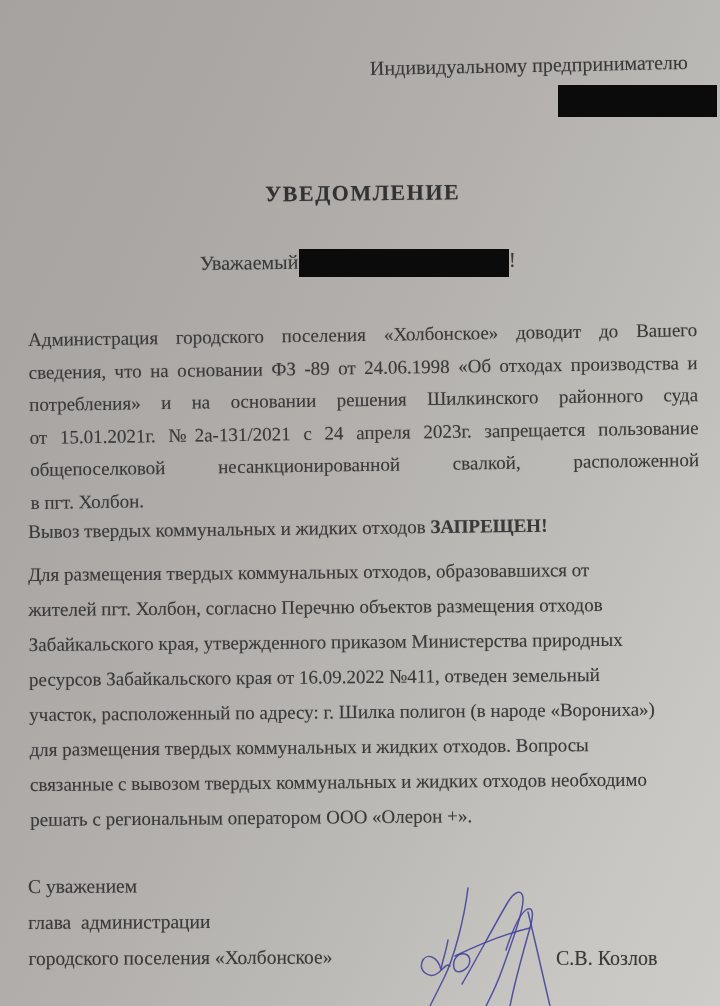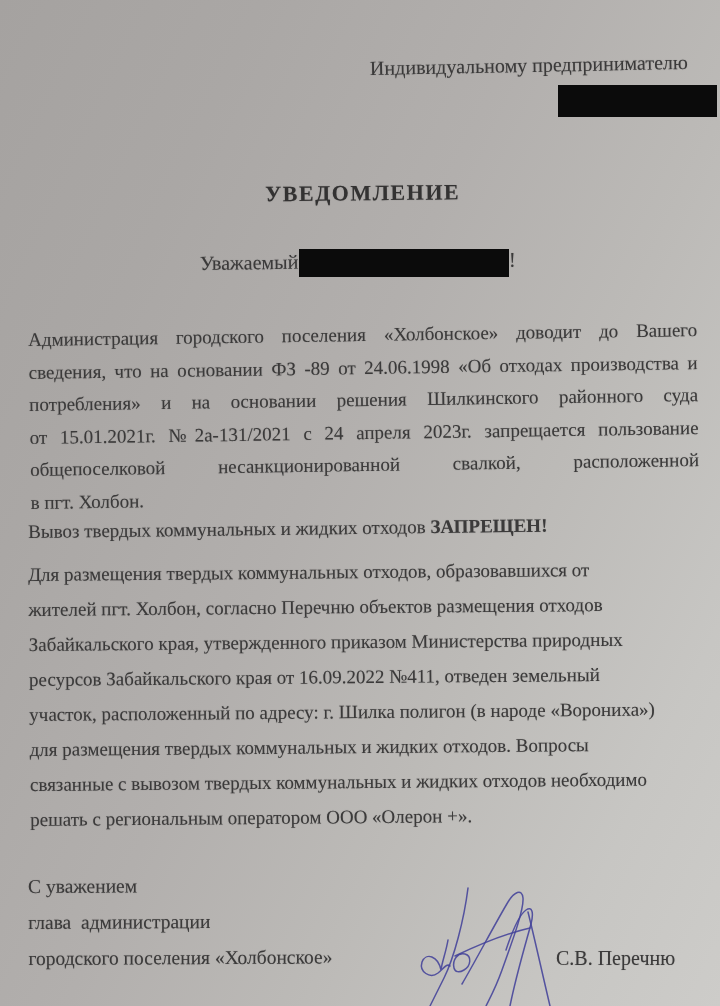--- a/index.html
+++ b/index.html
@@ -95,13 +95,13 @@
 <svg class="abs sig" viewBox="0 0 170 126" xmlns="http://www.w3.org/2000/svg">
   <path d="M 60 8 C 56 40, 46 78, 36 98 C 31 108, 27 116, 22 126"></path>
   <path d="M 40 60 C 38 72, 34 82, 33 90 C 30 76, 18 72, 14 82 C 11 92, 22 99, 30 93 C 36 88, 39 83, 42 86"></path>
   <path d="M 46 88 C 44 80, 50 72, 57 74 C 64 76, 63 86, 56 90 C 51 93, 47 92, 46 88"></path>
   <path d="M 54 104 C 68 80, 88 42, 100 22 C 106 12, 114 8, 115 18 C 116 30, 104 62, 94 90 C 88 107, 82 118, 78 126"></path>
   <path d="M 98 70 C 104 52, 112 34, 118 30 C 124 26, 126 32, 123 44 C 117 66, 108 96, 102 126"></path>
   <path d="M 120 32 C 126 56, 134 92, 142 126"></path>
   <path d="M 47 76 C 70 65, 100 53, 122 48"></path>
 </svg>
 
-<div class="abs signer soft">С.В. Перечню</div>
+<div class="abs signer soft">С.В. Козлов</div>
 
 </body></html>

